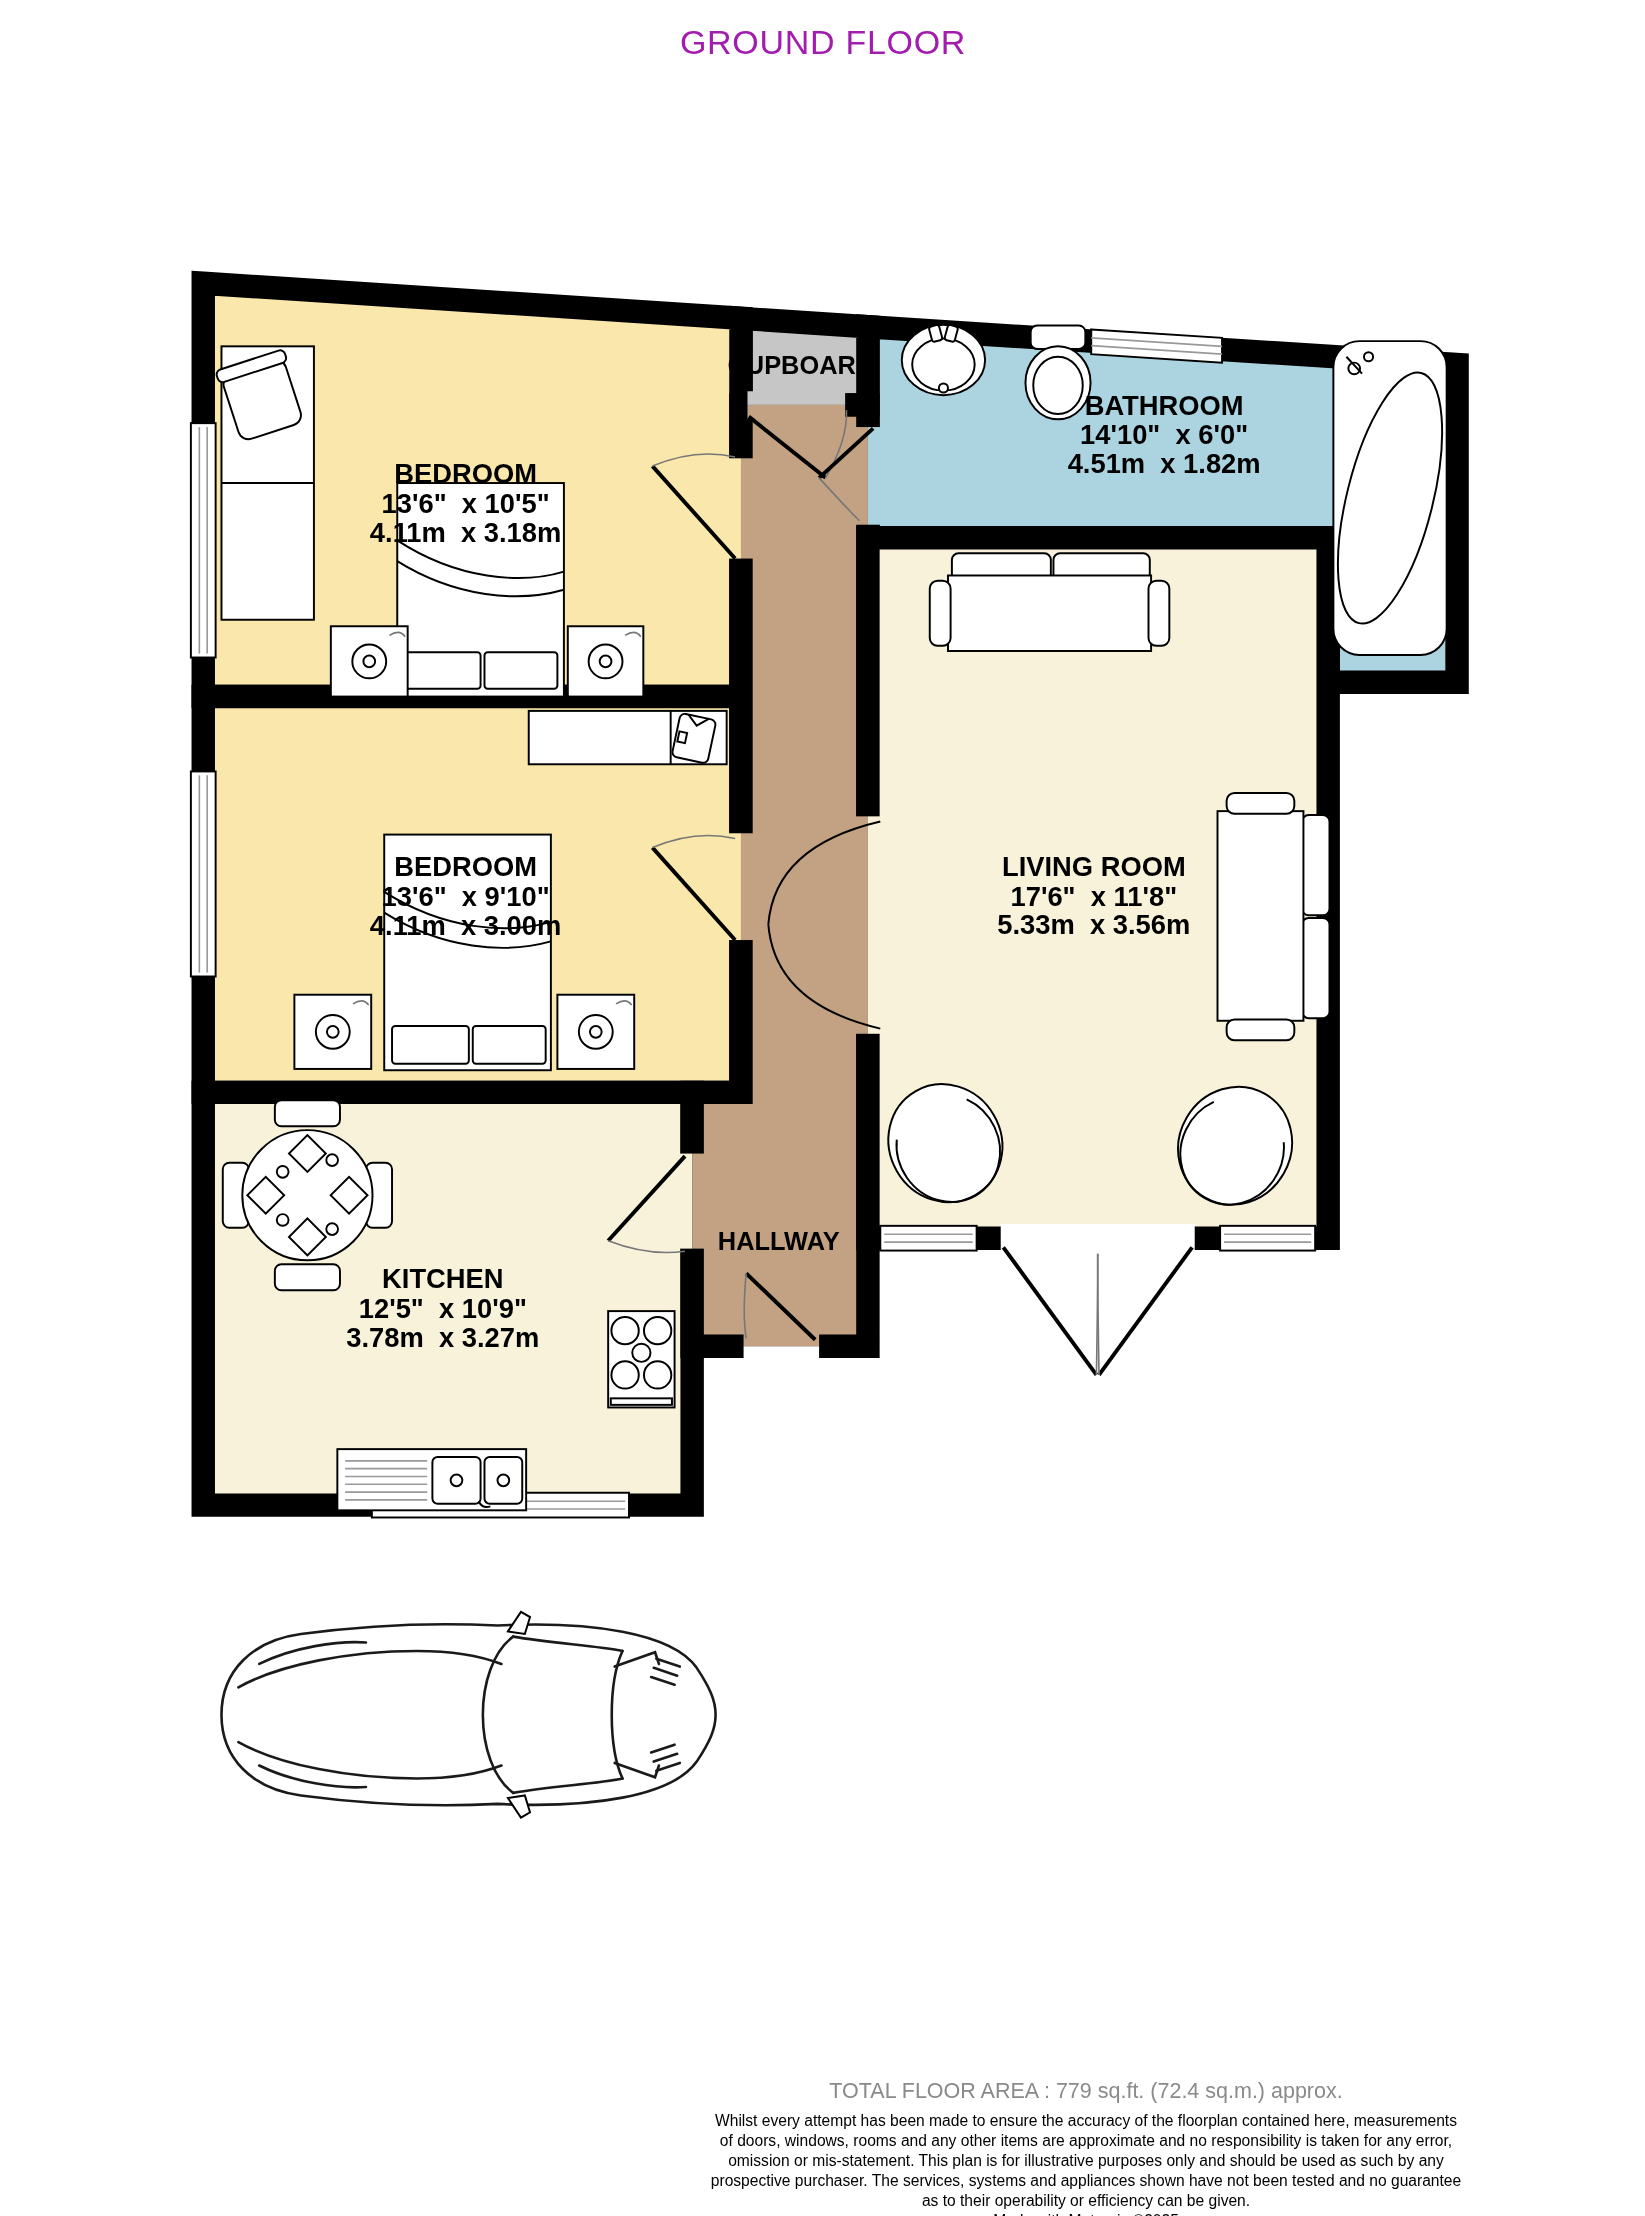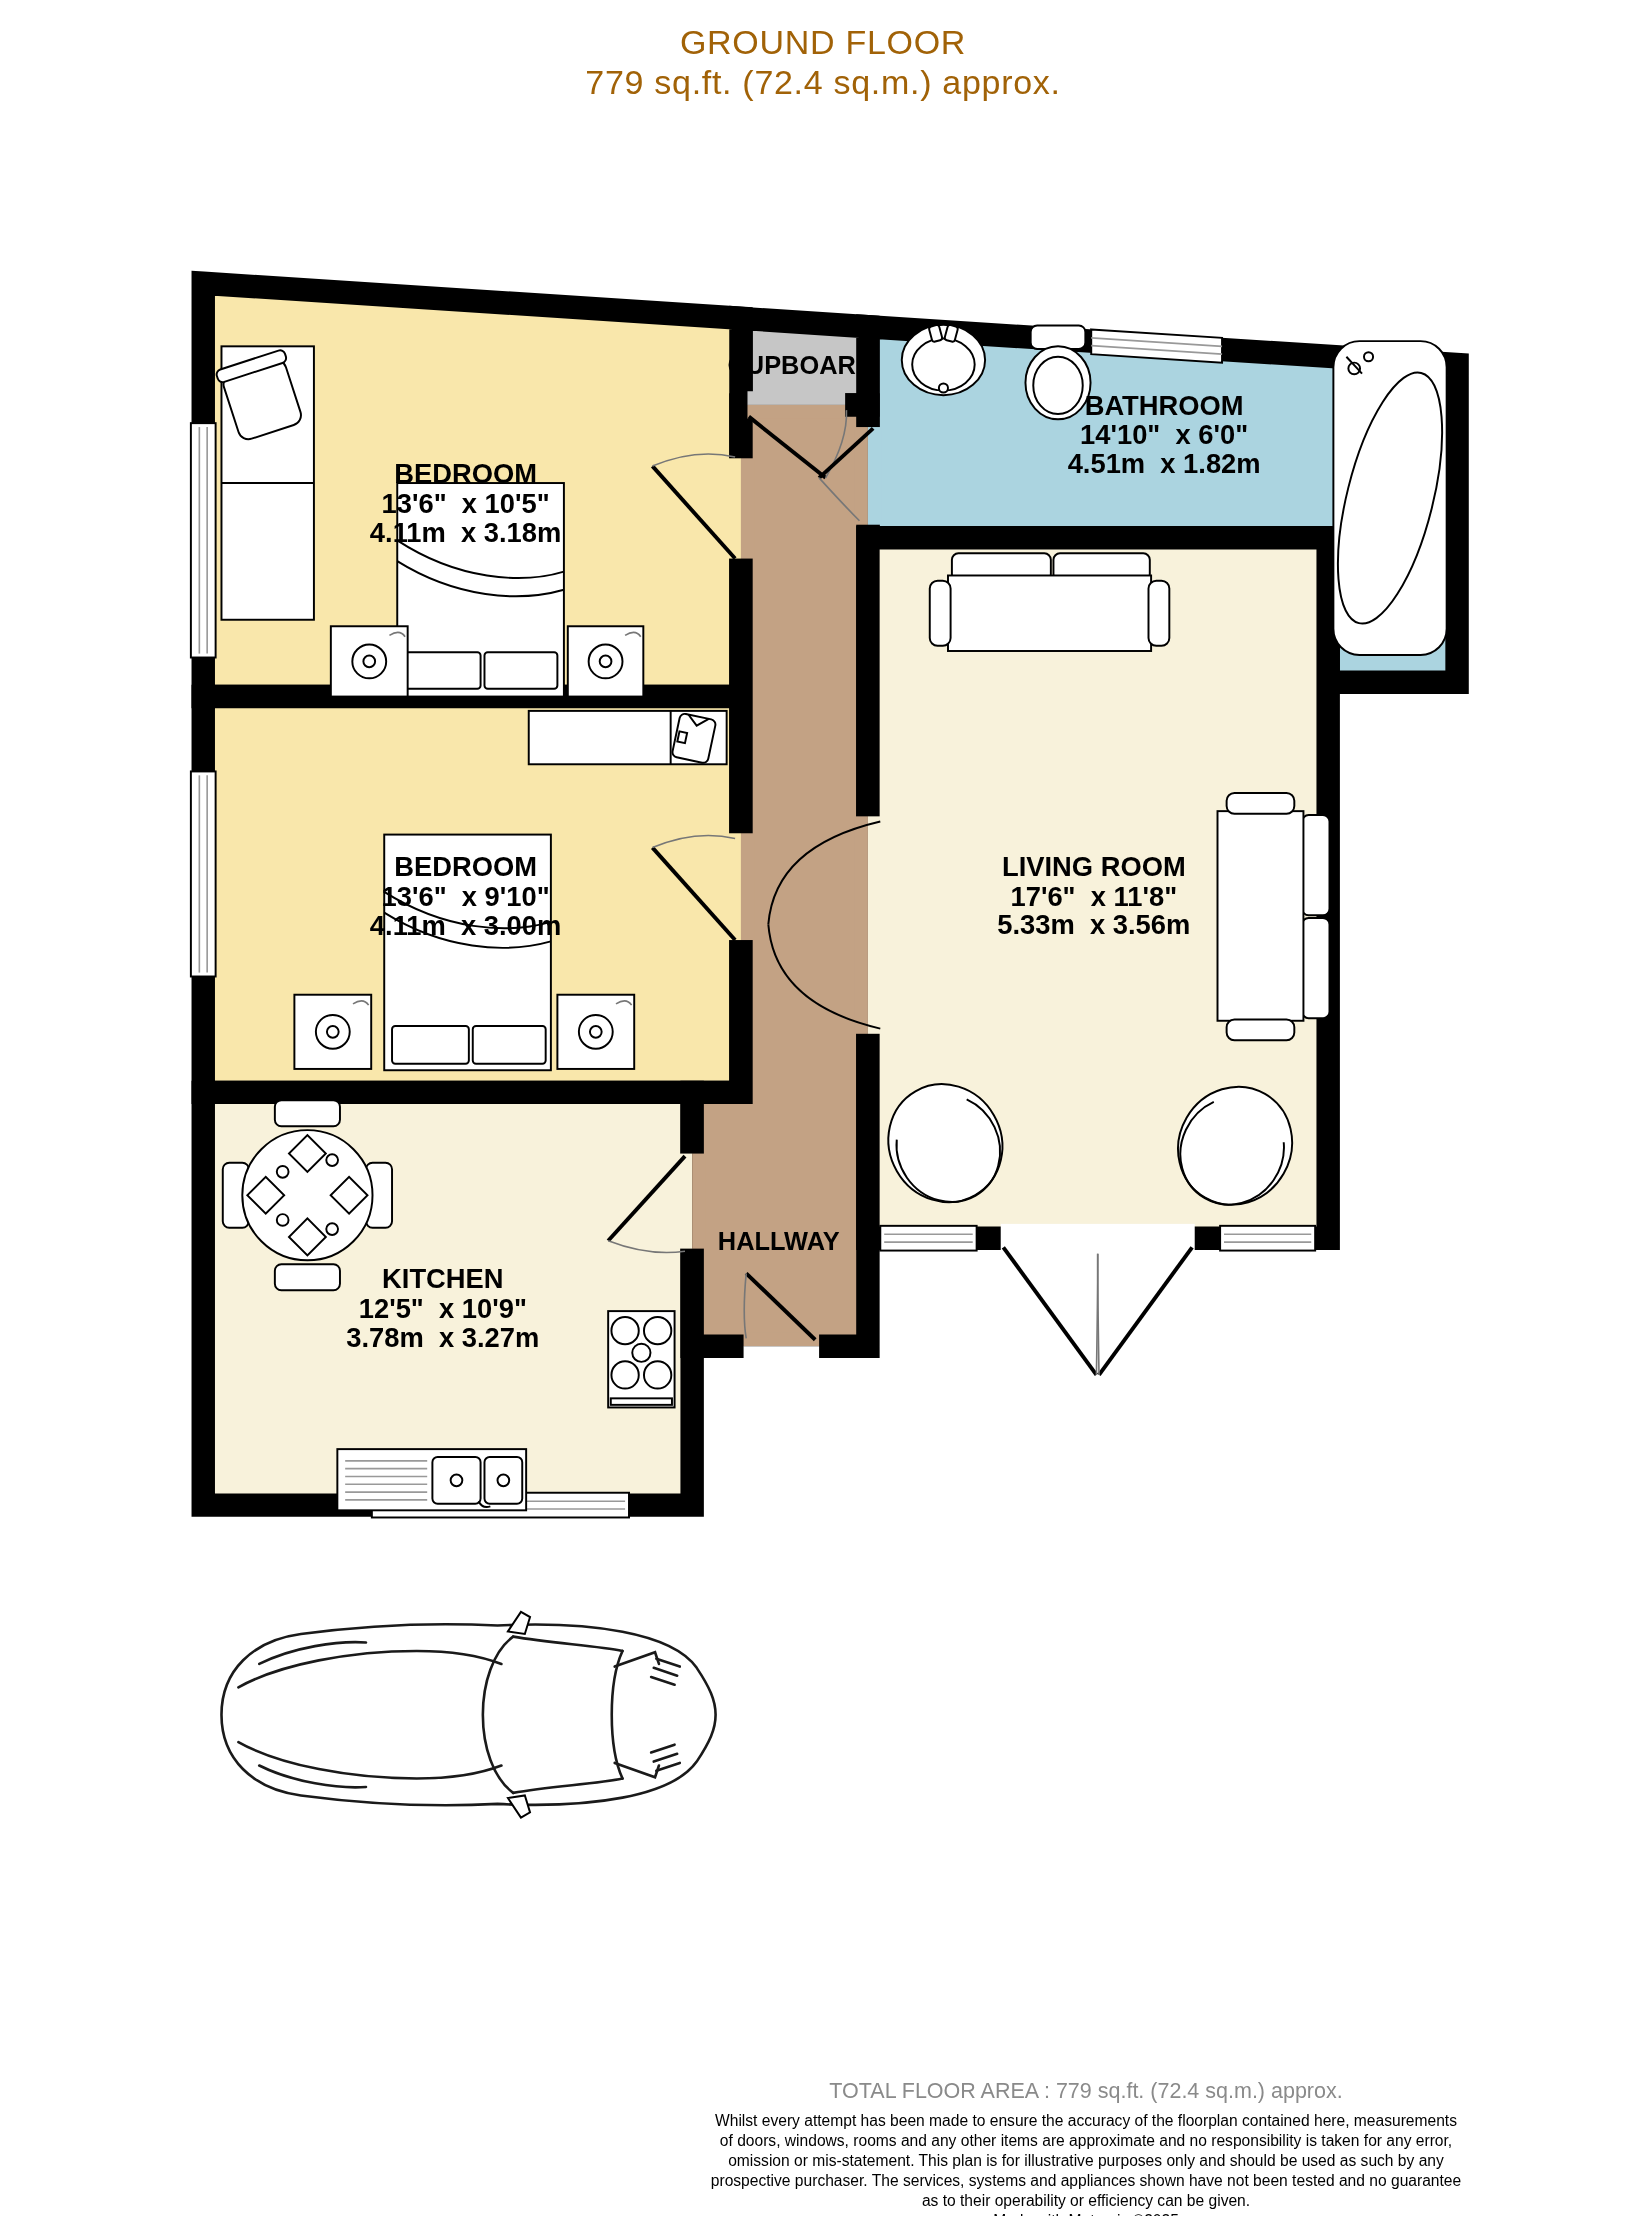--- a/index.html
+++ b/index.html
@@ -1,19 +1,19 @@
 <!DOCTYPE html>
 <html style="font-size:10.4px"><head>
 <meta charset="utf-8">
 <style>
   html,body{margin:0;padding:0;background:#fff;}
   .page{position:relative;width:1646px;height:2216px;background:#fff;overflow:hidden;
         font-family:"Liberation Sans",sans-serif;}
   .title{position:absolute;top:22px;left:0;width:1646px;text-align:center;
-         color:#a16207;font-size:34px;line-height:40px;letter-spacing:0.7px;}
+         color:#a21caf;font-size:34px;line-height:40px;letter-spacing:0.7px;}
   .plan-svg{position:absolute;left:0;top:0;width:1646px;height:2216px;}
   svg text{white-space:pre;}
   .room-label{font-family:"Liberation Sans",sans-serif;font-weight:bold;font-size:42px;fill:#000;text-anchor:middle;}
   .room-label-small{font-family:"Liberation Sans",sans-serif;font-weight:bold;font-size:39px;fill:#000;text-anchor:middle;}
   .room{stroke:#000;stroke-width:36;stroke-linejoin:miter;}
   .furn{fill:#fff;stroke:#000;stroke-width:3;}
   .furnline{fill:none;stroke:#000;stroke-width:3;}
   .thin{fill:none;stroke:#777;stroke-width:2.5;}
   .leaf{fill:none;stroke:#000;stroke-width:6;}
   .chev{fill:none;stroke:#000;stroke-width:3;}
@@ -25,21 +25,20 @@
   .footer-disclaimer{color:#000;font-size:15.6px;line-height:20px;}
   .footer-credit{color:#000;font-size:15.6px;line-height:20px;}
 </style>
 </head>
 <body>
 
 <div class="page">
 
   <div class="title">
     <div>GROUND FLOOR</div>
-    <div>779 sq.ft. (72.4 sq.m.) approx.</div>
   </div>
 
   <svg class="plan-svg" viewBox="0 0 2528 3404">
 
     <g>
       <polygon class="room" points="1333,502 2238,560 2238,1048 2040,1048 2040,826 1333,826" fill="#ABD4E0"></polygon>
       <polygon class="room" points="1138,489 1333,502 1333,622 1138,622" fill="#C6C6C6"></polygon>
       <polygon class="room" points="312,435 1138,489 1138,1070 312,1070" fill="#F9E7AB"></polygon>
       <polygon class="room" points="312,1070 1138,1070 1138,1678 312,1678" fill="#F9E7AB"></polygon>
       <polygon class="room" points="312,1678 1063,1678 1063,2312 312,2312" fill="#F8F2DB"></polygon>

